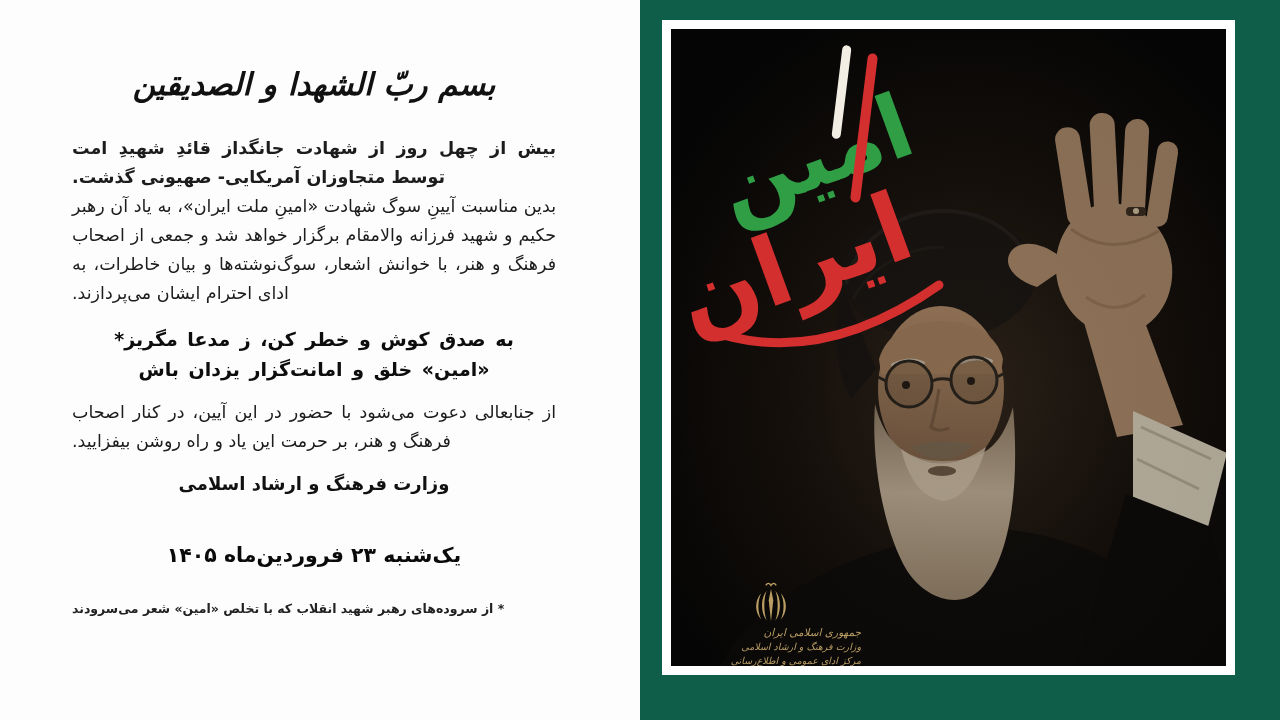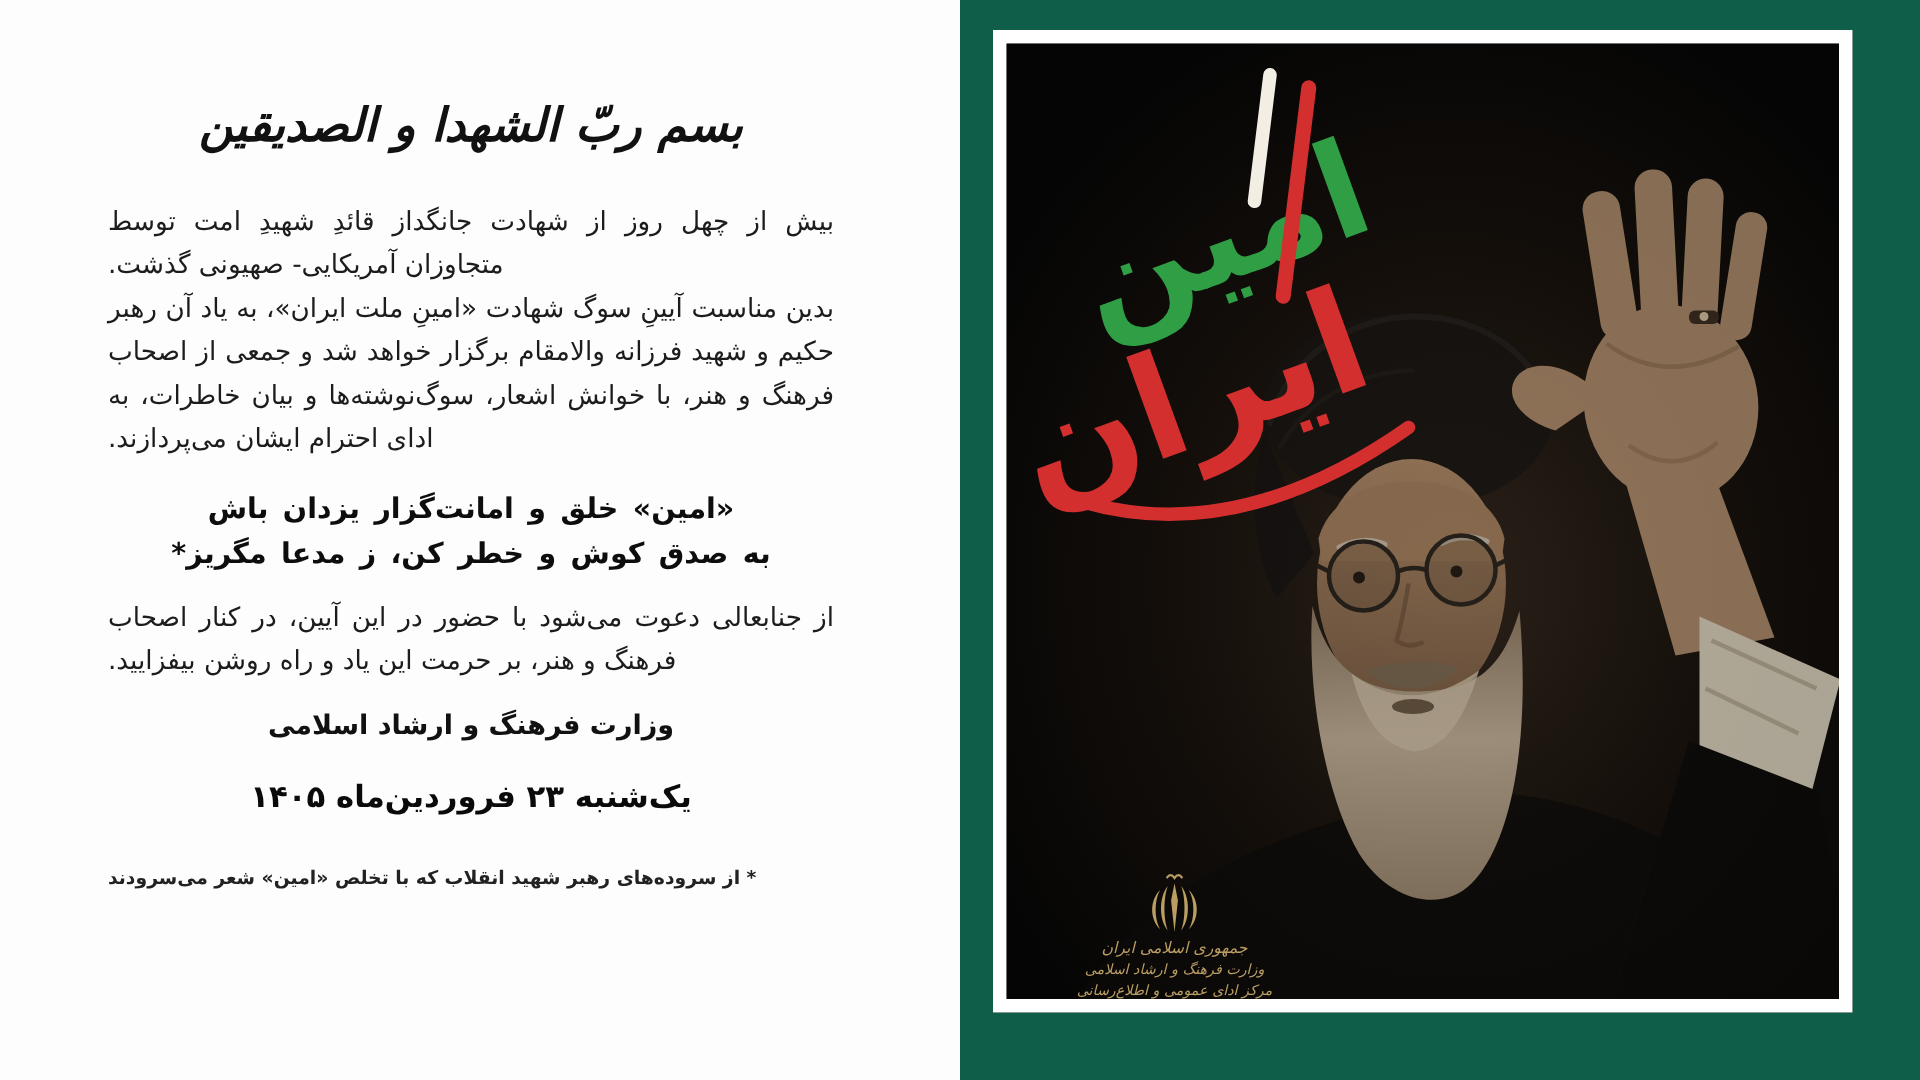--- a/index.html
+++ b/index.html
@@ -13,55 +13,55 @@
     direction:rtl; padding:58px 84px 0 72px;
   }
   .bismillah {
     text-align:center; font-size:31px; font-style:italic; font-weight:bold;
     color:#111; letter-spacing:-1px; line-height:52px;
   }
   .para {
     font-size:17.5px; line-height:29px; text-align:justify; text-align-last:left;
     color:#1c1c1c;
   }
-  .para-1 { margin-top:24px; }
+  .para-1 { margin-top:24px;font-weight:bold; }
   .para-2 { }
   .poem { margin-top:16px; text-align:center; font-weight:bold; font-size:19px; line-height:30px; color:#0d0d0d; word-spacing:3px; }
   .para-3 { margin-top:14px; }
   .signature { margin-top:17px; text-align:center; font-weight:bold; font-size:18px; color:#111; }
-  .date-block { margin-top:20px; text-align:center; font-weight:bold; font-size:20.5px; line-height:34px; color:#0a0a0a; }
+  .date-block { margin-top:44px; text-align:center; font-weight:bold; font-size:20.5px; line-height:34px; color:#0a0a0a; }
   .footnote { margin-top:29px; text-align:left; font-weight:bold; font-size:12.5px; color:#222; }
 
   
   .right-pane { position:relative; width:640px; height:720px; background:#0f5e4a; }
   .poster-frame {
     position:absolute; left:22px; top:20px; width:573px; height:655px;
     border:9px solid #ffffff; background:#070707; overflow:hidden;
   }
   .portrait-svg { position:absolute; left:0; top:0; width:573px; height:655px; }
   .title-svg { position:absolute; left:6px; top:4px; width:300px; height:330px; }
   .title-svg text { font-family:"DejaVu Sans", sans-serif; font-weight:bold; }
 
-  .org-block { position:absolute; left:22px; top:552px; width:180px; text-align:center; direction:rtl; }
+  .org-block { position:absolute; left:10px; top:552px; width:180px; text-align:right; direction:rtl; }
   .org-emblem { width:36px; height:42px; display:block; margin:0 auto 2px auto; }
   .org-line { color:#bb9e63; font-size:9.5px; line-height:14.5px; font-style:italic; white-space:nowrap; }
   .org-line-0 { font-size:10.5px; }
 </style>
 </head>
 <body>
 
 <div class="app">
 
   <div class="left-pane">
     <div class="bismillah">بسم ربّ الشهدا و الصدیقین</div>
     <div class="para para-1">بیش از چهل روز از شهادت جانگداز قائدِ شهیدِ امت توسط متجاوزان آمریکایی- صهیونی گذشت.</div>
     <div class="para para-2">بدین مناسبت آیینِ سوگ شهادت «امینِ ملت ایران»، به یاد آن رهبر حکیم و شهید فرزانه والامقام برگزار خواهد شد و جمعی از اصحاب فرهنگ و هنر، با خوانش اشعار، سوگ‌نوشته‌ها و بیان خاطرات، به ادای احترام ایشان می‌پردازند.</div>
     <div class="poem">
+      <div>به صدق کوش و خطر کن، ز مدعا مگریز*</div>
       <div>«امین» خلق و امانت‌گزار یزدان باش</div>
-      <div>به صدق کوش و خطر کن، ز مدعا مگریز*</div>
     </div>
     <div class="para para-3">از جنابعالی دعوت می‌شود با حضور در این آیین، در کنار اصحاب فرهنگ و هنر، بر حرمت این یاد و راه روشن بیفزایید.</div>
     <div class="signature">وزارت فرهنگ و ارشاد اسلامی</div>
     <div class="date-block">
       <div>یک‌شنبه ۲۳ فروردین‌ماه ۱۴۰۵</div>
     </div>
     <div class="footnote">* از سروده‌های رهبر شهید انقلاب که با تخلص «امین» شعر می‌سرودند</div>
   </div>
 
   <div class="right-pane">

